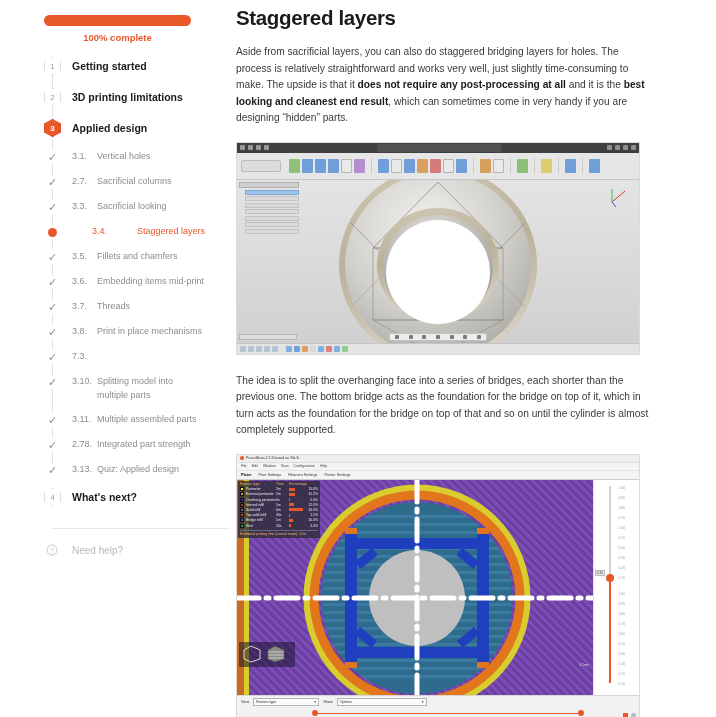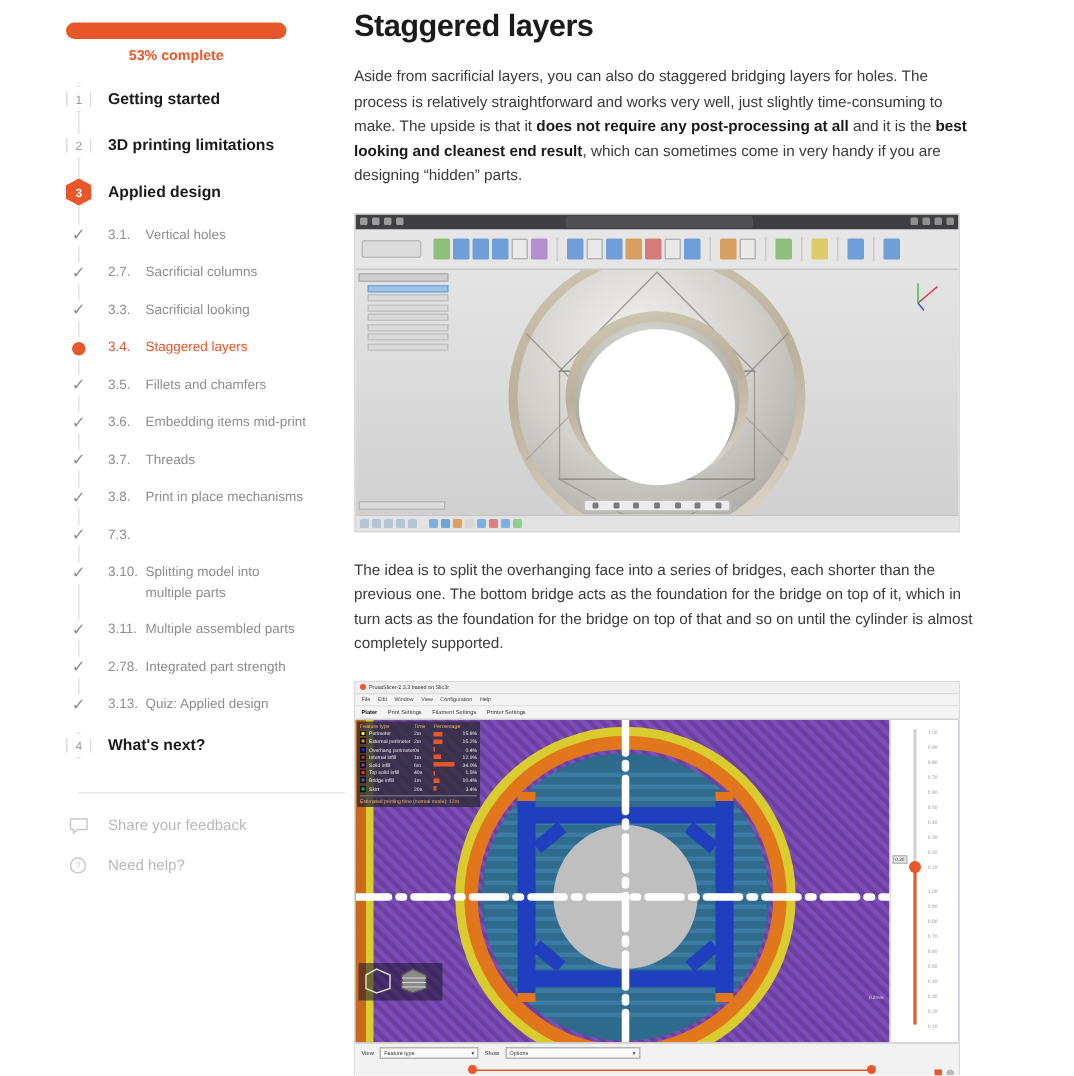--- a/index.html
+++ b/index.html
@@ -88,21 +88,21 @@
     z-index: 2; background: #fff; height: 14px;
   }
   .dot-marker i {
     display: block; width: 9px; height: 9px;
     border-radius: 50%; background: #E8572A;
   }
   .sub-num {
     flex: 0 0 25px; font-size: 9px; color: #8d8d8d; line-height: 1.5;
   }
   .sub-text { font-size: 9px; color: #8d8d8d; line-height: 1.5; }
-  .sub-item.active .sub-num, .sub-item.active .sub-text { color: #E8572A; }
+  .sub-item.active .sub-num, .sub-item.active .sub-text { color: #E8572A; margin-left: 20px; }
 
   .sidebar-sep {
     height: 1px; background: #e8e8e8;
     margin: 22px 0 14px 8px;
     width: 178px;
   }
   .foot-item {
     display: flex; align-items: center;
     margin-bottom: 13px;
     color: #b5b5b5;
@@ -240,21 +240,21 @@
 </style>
 </head>
 <body>
 
 <div class="page">
 
   <aside class="sidebar">
 
 
     <div class="progress-track"></div>
-    <div class="progress-label">53% complete</div>
+    <div class="progress-label">100% complete</div>
 
     <nav class="nav">
       <div class="nav-rail"></div>
 
       <div class="nav-item">
         <div class="hexbadge">
             <span>1</span>
           </div>
         <div class="nav-label">Getting started</div>
       </div>
@@ -343,28 +343,20 @@
       <div class="nav-item">
         <div class="hexbadge">
             <span>4</span>
           </div>
         <div class="nav-label">What's next?</div>
       </div>
     </nav>
 
     <div class="sidebar-sep"></div>
 
-    <div class="foot-item">
-      <span class="foot-icon">
-        <svg width="13" height="11" viewBox="0 0 13 11">
-            <path d="M1 1h11v7H5.5L3 10.5V8H1z" fill="none" stroke="#c9c9c9" stroke-width="1"></path>
-          </svg>
-      </span>
-      <span class="foot-label">Share your feedback</span>
-    </div>
     <div class="foot-item">
       <span class="foot-icon">
         <svg width="12" height="12" viewBox="0 0 12 12">
             <circle cx="6" cy="6" r="5" fill="none" stroke="#c9c9c9" stroke-width="1"></circle>
             <text x="6" y="8.6" font-size="6.5" fill="#c9c9c9" text-anchor="middle" font-family="Liberation Sans">?</text>
           </svg>
       </span>
       <span class="foot-label">Need help?</span>
     </div>
   </aside>

